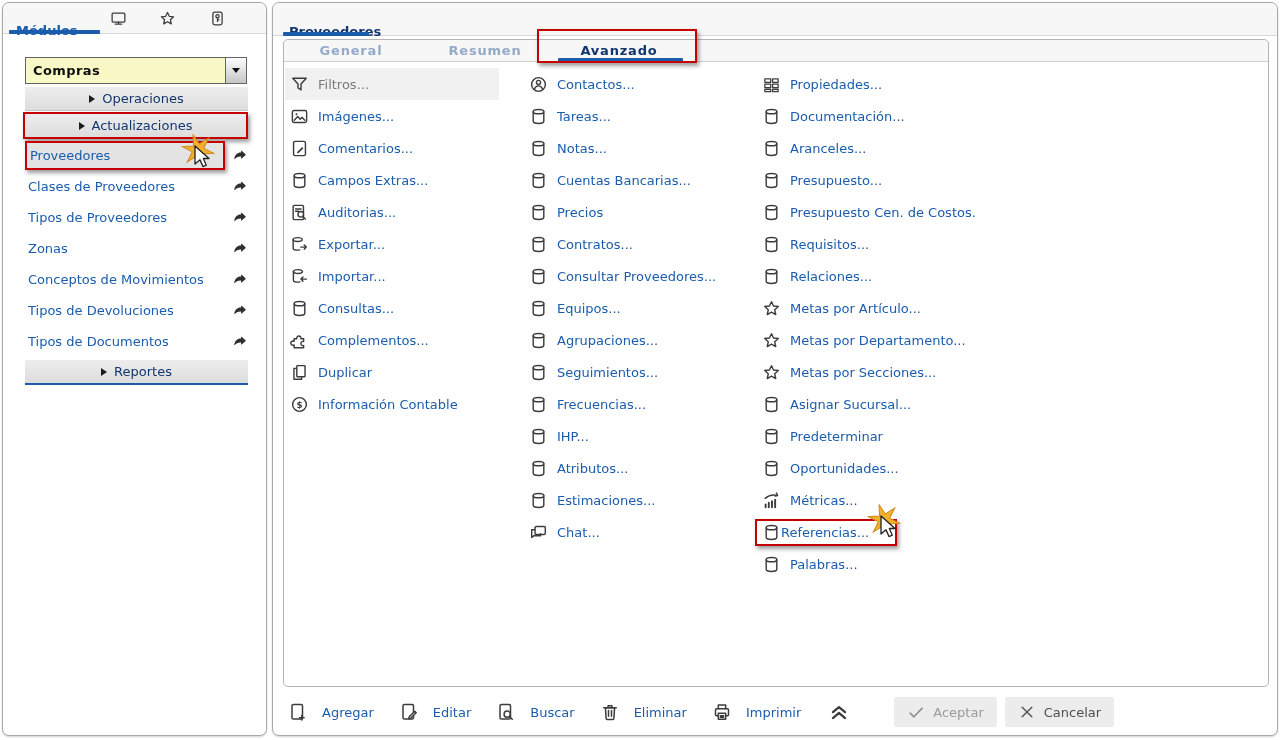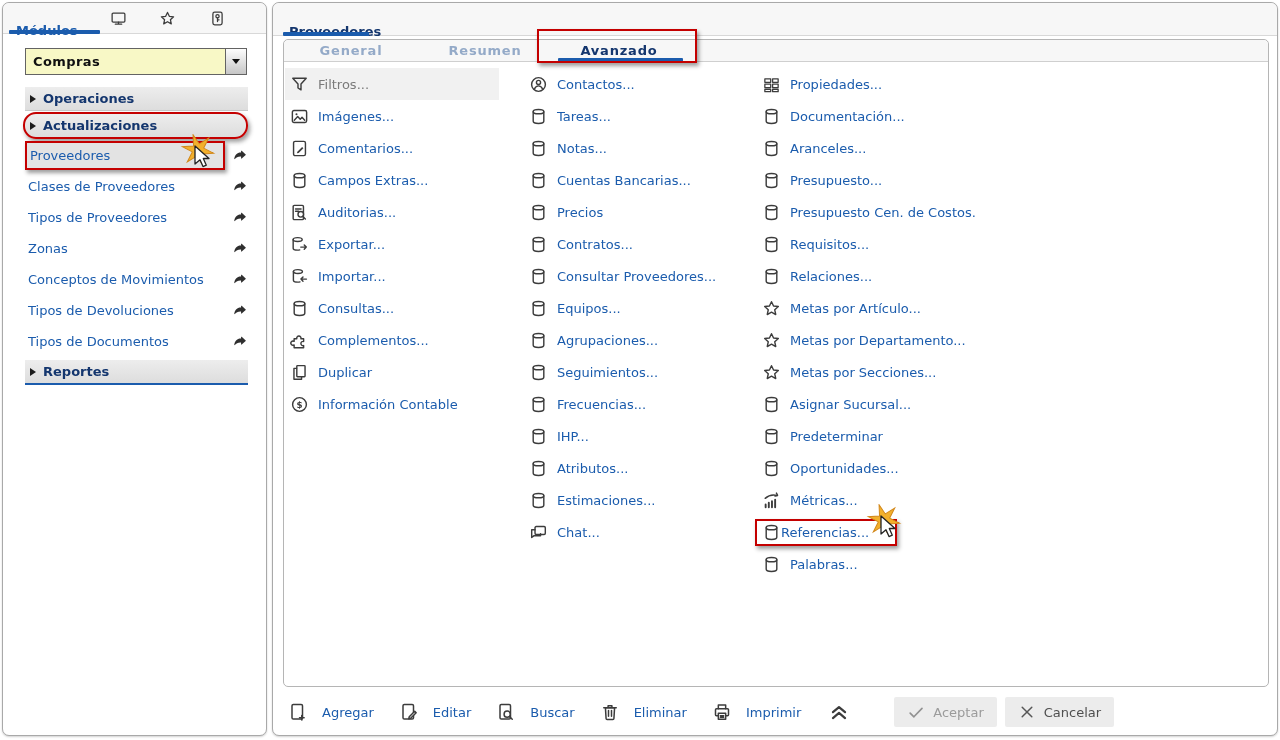--- a/index.html
+++ b/index.html
@@ -17,30 +17,30 @@
   #main .panel-header { height:32px; }
   .hdr-title { color:#1b5cad; font-weight:bold; padding-left:13px;margin-top:24px; }
   #main .hdr-title { color:#14366e; padding-left:16px; }
   .blue-bar { position:absolute; height:4px; background:#1b5cad; border-radius:1px; z-index:3; }
   #modulos-bar { left:6px; top:27px; width:91px; }
   #prov-bar { left:10px; top:29px; width:86px; }
   .hdr-icons { flex:1; display:flex; justify-content:space-evenly; align-items:center; padding-right:8px; }
   .ico { display:inline-flex; line-height:0; flex:none; }
 
   
-  #module-select { position:absolute; left:22px; top:45px; width:220px; height:25px; display:flex; border:1px solid #636363; background:#f8f8c6; }
+  #module-select { position:absolute; left:22px; top:54px; width:220px; height:25px; display:flex; border:1px solid #636363; background:#f8f8c6; }
   .select-value { flex:1; font-weight:bold; line-height:25px; padding-left:7px; color:#101010; letter-spacing:.4px; }
   .select-btn { width:20px; border-left:1px solid #636363; background:linear-gradient(#fdfdfd,#c6c6c6); display:flex; align-items:center; justify-content:center; }
   .dd-arrow { width:0; height:0; border-top:5px solid #111; border-left:4px solid transparent; border-right:4px solid transparent; }
 
   
   #sidebar-list { position:absolute; left:22px; top:84px; width:223px; }
-  .side-section { height:23px; background:linear-gradient(#ededed,#ddd); border-bottom:1px solid #c6c6c6; display:flex; align-items:center; gap:7px; padding:0 5px; color:#14366e; font-weight:bold; margin-bottom:1px; }
+  .side-section { height:23px; background:linear-gradient(#ededed,#ddd); border-bottom:1px solid #c6c6c6; display:flex; align-items:center; gap:7px; padding:0 5px; color:#14366e; font-weight:normal; margin-bottom:1px;justify-content:center; }
   .tri { width:0; height:0; border-left:6px solid #1c1c1c; border-top:4px solid transparent; border-bottom:4px solid transparent; flex:none; }
-  .side-section.red-box { height:23px; margin:0 0 4px -2px;border-radius:13px; }
+  .side-section.red-box { height:23px; margin:0 0 4px -2px; }
   .side-section.rpt { margin-top:2px; border-bottom:2px solid #1b5cad; }
   .side-item { display:flex; align-items:center; height:25px; margin-bottom:6px; }
   .side-item-bg { flex:1; display:flex; align-items:center; height:100%; padding-left:3px; color:#1b5cad; }
   .side-item-bg.hover-bg { background:#e3e3e3; }
   .side-item .ico { margin-left:7px; }
   .red-box { border:2px solid #c40000; box-shadow:2px 3px 4px rgba(40,40,40,.45); }
 
   
   #inner-box { position:absolute; left:10px; top:36px; width:984px; height:646px; border:1px solid #b5b5b5; border-radius:5px; background:#fff; }
   #tab-strip { position:relative; height:21px; background:#f7f7f7; border-bottom:1px solid #cfcfcf; border-radius:5px 5px 0 0; display:flex; }

